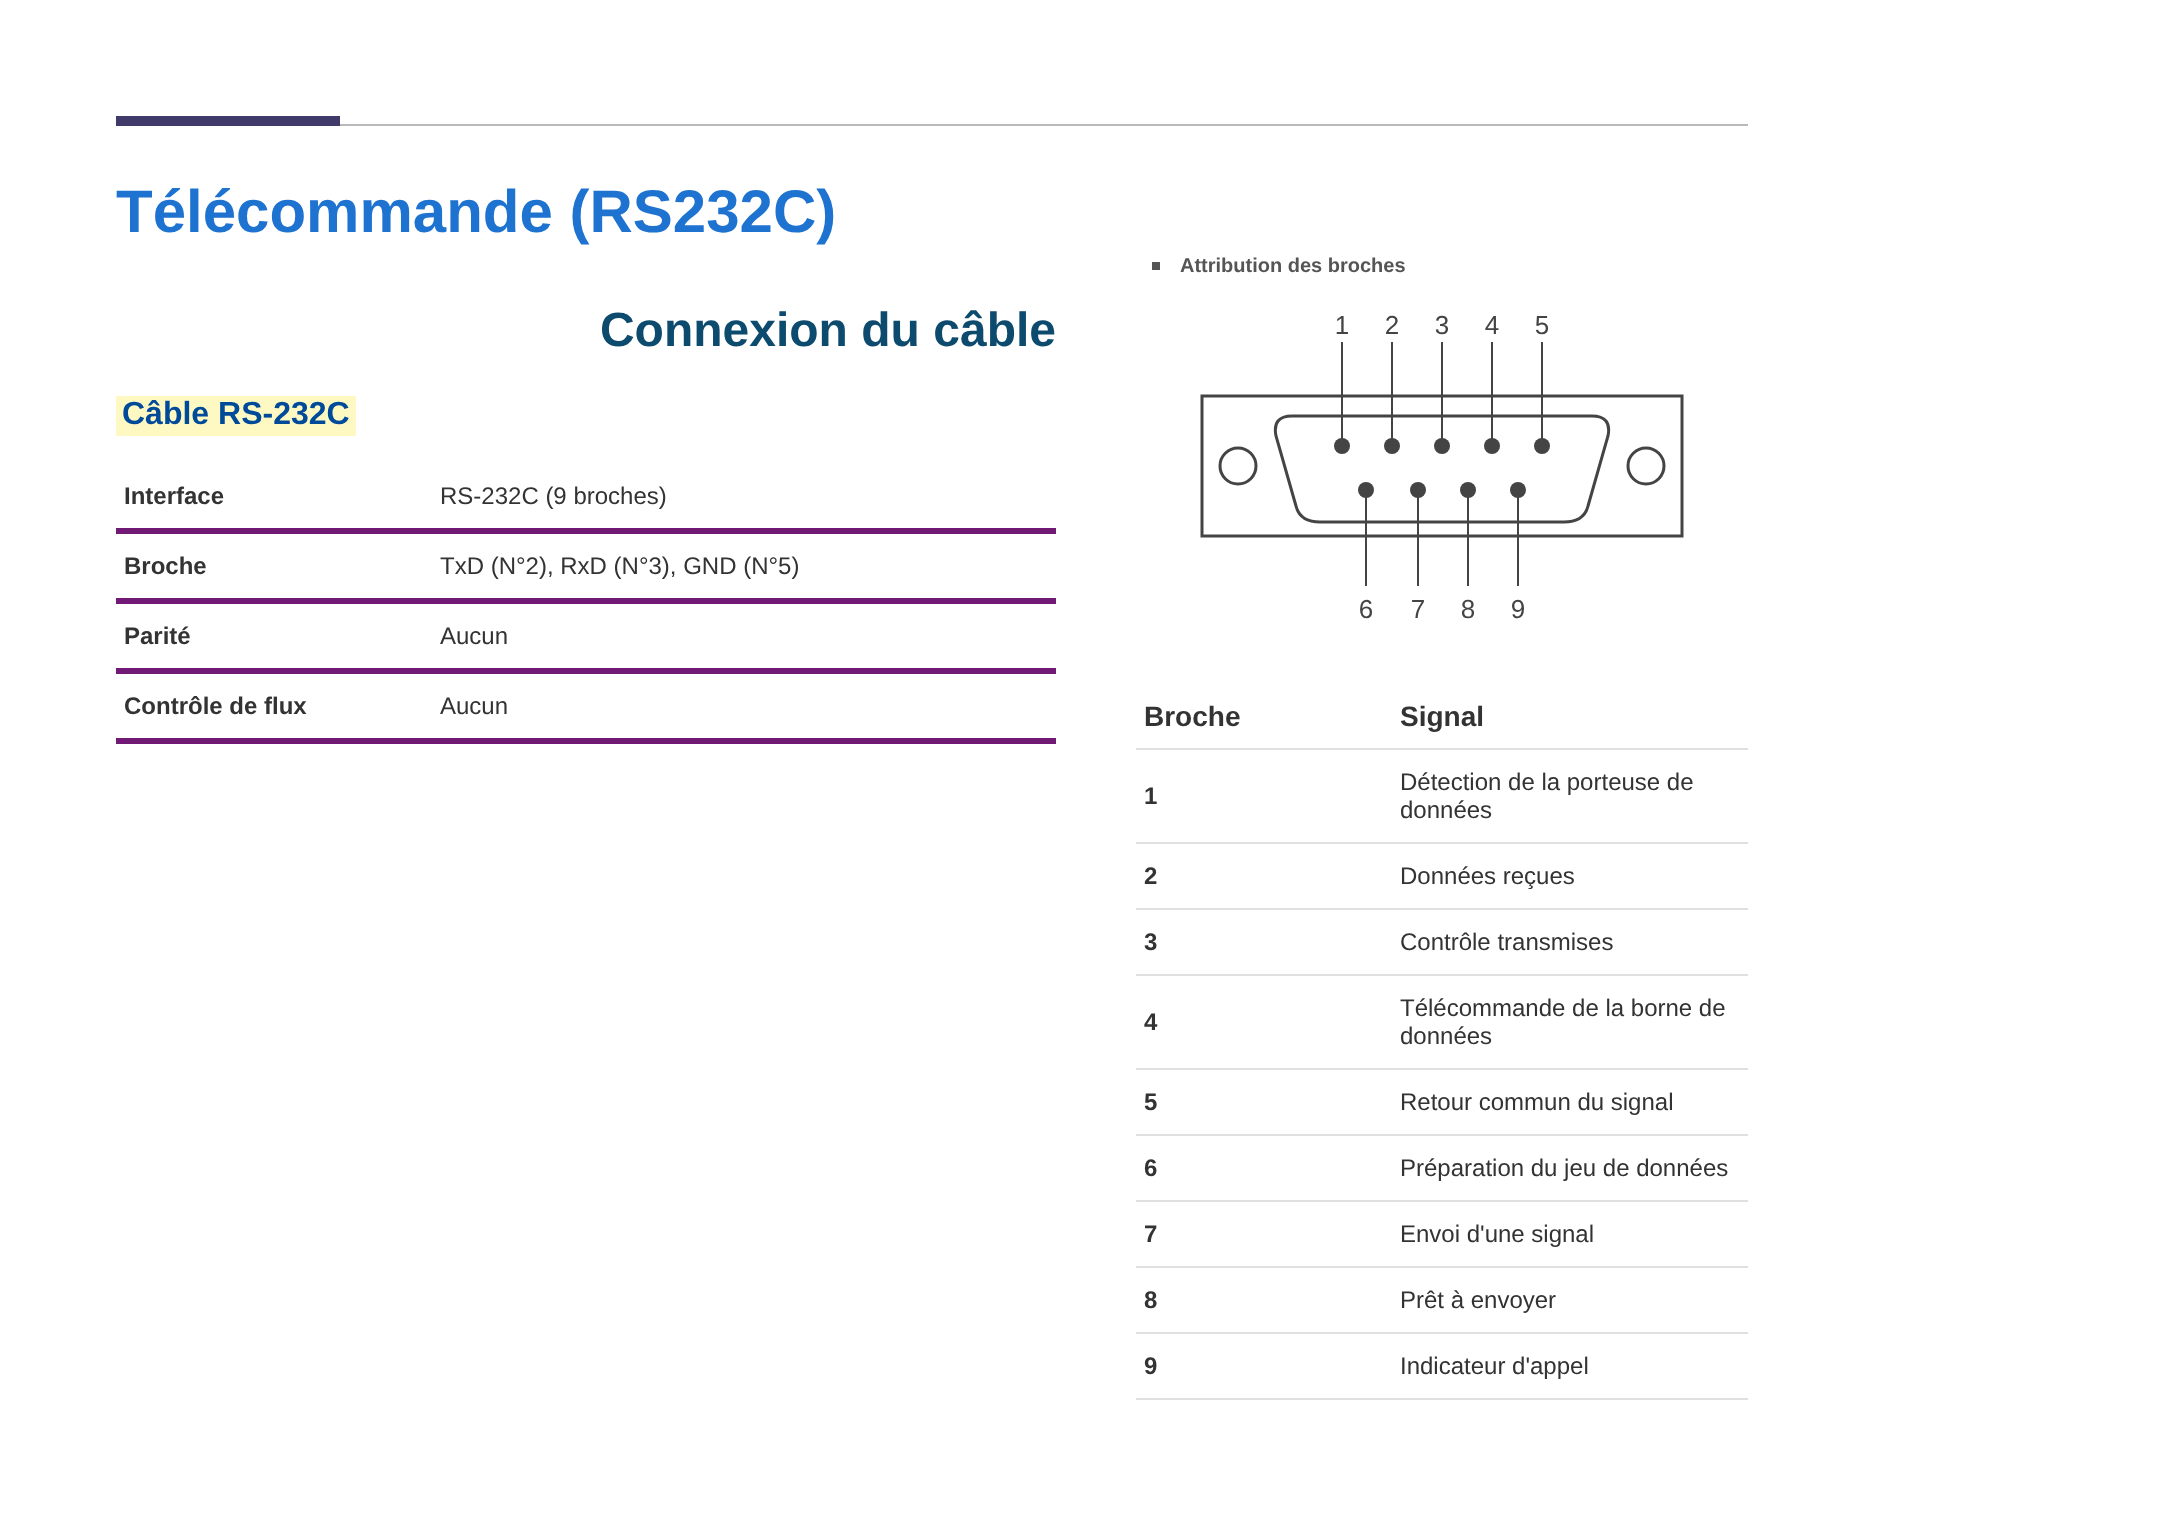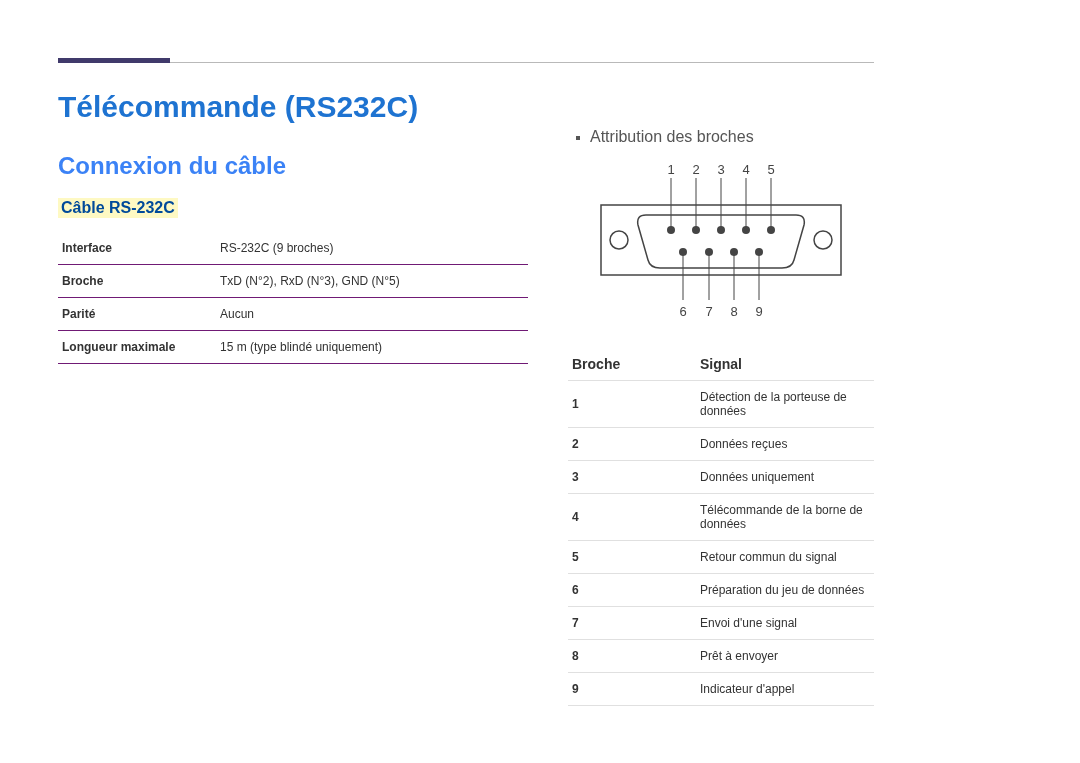--- a/index.html
+++ b/index.html
@@ -43,48 +43,50 @@
 
   h1.page-title {
     font-size: 30px;
     font-weight: 700;
     color: #1e73d1;
     margin: 0 0 28px 0;
   }
   h2.section-title {
     font-size: 24px;
     font-weight: 700;
-    color: #3b82f6;
+    color: #0c4a6e;
     margin: 0 0 18px 0;
+    text-align: right;
   }
   h3.sub-title {
     font-size: 16px;
     font-weight: 700;
     color: #004a9a;
     margin: 0 0 14px 0;
     display: inline-block;
     padding: 1px 3px;
     background: #fef9c3;
   }
   table.spec {
     width: 100%;
     border-collapse: collapse;
     font-size: 12px;
   }
   table.spec td {
-    border-bottom: 1px solid #701a75;
+    border-bottom: 3px solid #701a75;
     padding: 9px 4px;
     vertical-align: top;
   }
   table.spec td.k { font-weight: 700; width: 150px; }
 
   .pin-attrib-label {
-    font-size: 16px;
+    font-size: 10px;
     color: #555;
     margin: 38px 0 14px 8px;
+    font-weight: bold;
   }
   .pin-attrib-label .dot {
     display: inline-block;
     width: 4px; height: 4px; background:#555; vertical-align: middle;
     margin-right: 10px;
   }
 
   .connector-wrap {
     width: 260px;
     margin: 0 auto 24px auto;
@@ -130,22 +132,22 @@
             </tr>
             <tr>
               <td class="k">Broche</td>
               <td>TxD (N°2), RxD (N°3), GND (N°5)</td>
             </tr>
             <tr>
               <td class="k">Parité</td>
               <td>Aucun</td>
             </tr>
             <tr>
-              <td class="k">Longueur maximale</td>
-              <td>15 m (type blindé uniquement)</td>
+              <td class="k">Contrôle de flux</td>
+              <td>Aucun</td>
             </tr>
           </tbody>
       </table>
     </div>
 
     <div class="right-col">
       <div class="pin-attrib-label">
         <span class="dot"></span><span>Attribution des broches</span>
       </div>
 
@@ -215,21 +217,21 @@
             <tr>
               <td class="num">1</td>
               <td>Détection de la porteuse de données</td>
             </tr>
             <tr>
               <td class="num">2</td>
               <td>Données reçues</td>
             </tr>
             <tr>
               <td class="num">3</td>
-              <td>Données uniquement</td>
+              <td>Contrôle transmises</td>
             </tr>
             <tr>
               <td class="num">4</td>
               <td>Télécommande de la borne de données</td>
             </tr>
             <tr>
               <td class="num">5</td>
               <td>Retour commun du signal</td>
             </tr>
             <tr>

